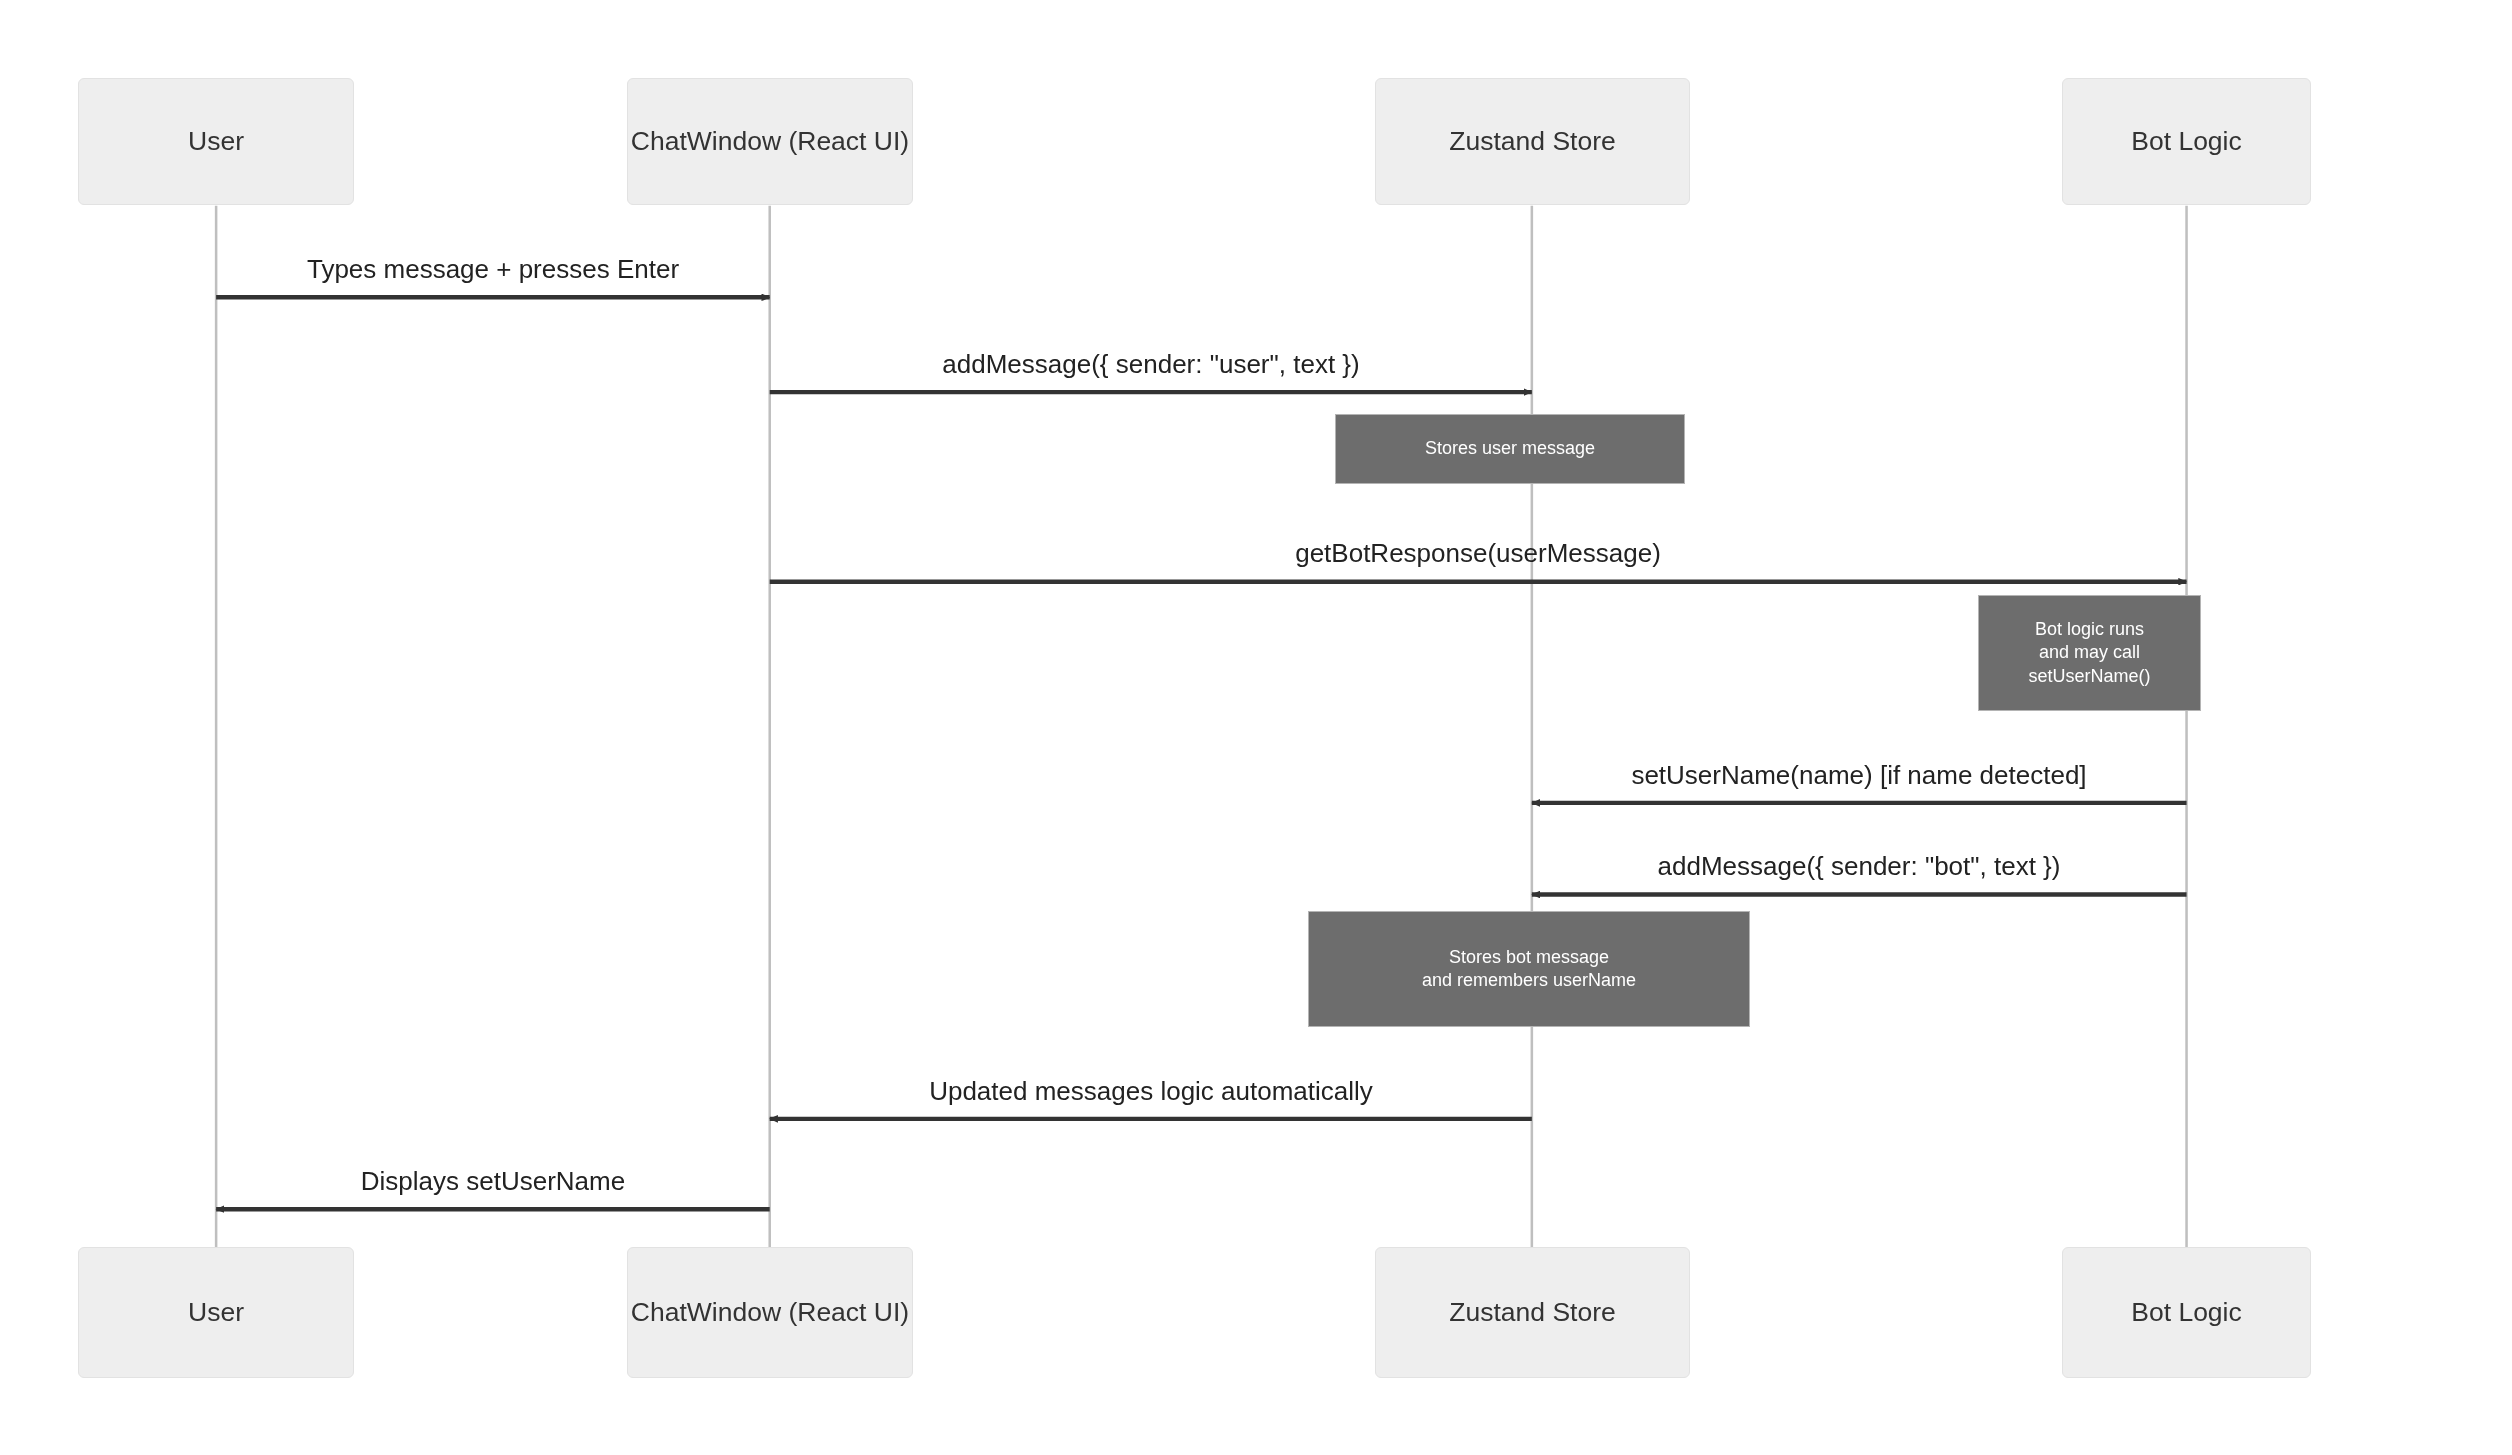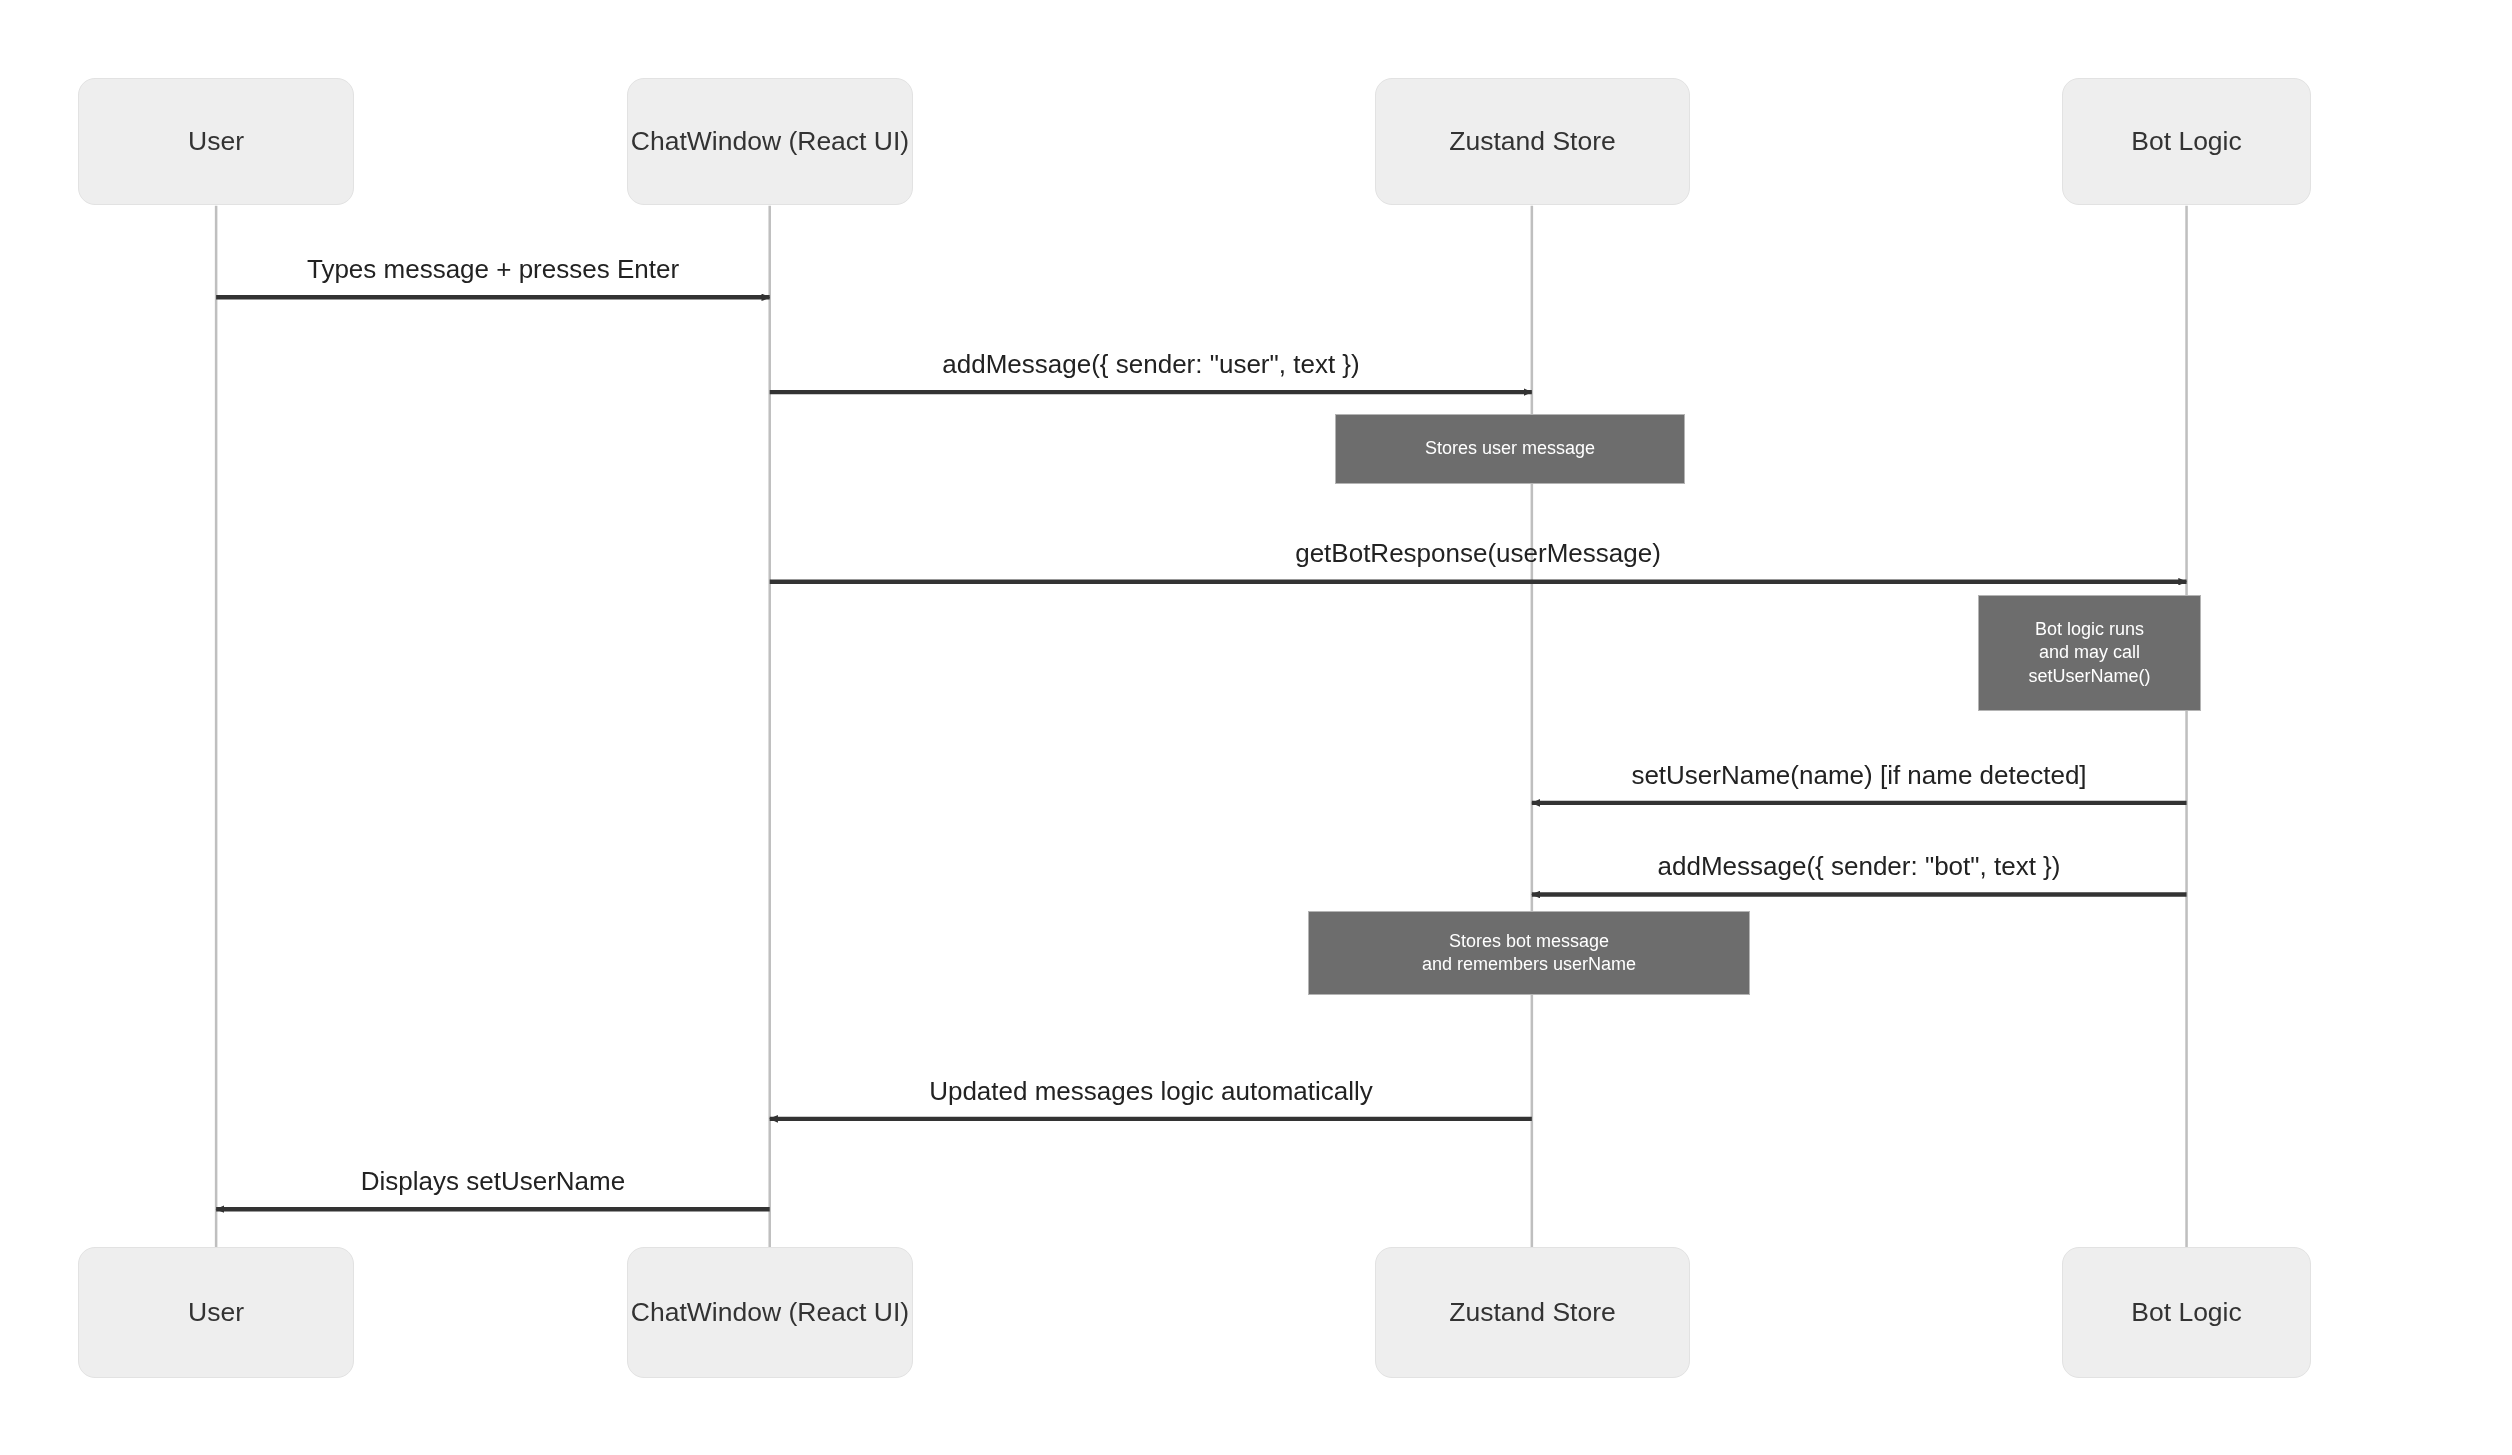--- a/index.html
+++ b/index.html
@@ -10,21 +10,21 @@
     background:#ffffff;
     overflow:hidden;
   }
   svg.layer { position:absolute; left:0; top:0; width:2512px; height:1456px; }
 
   
   .participant {
     position:absolute;
     background:#eeeeee;
     border:1.9px solid #e2e2e2;
-    border-radius:17px;
+    border-radius:6px;
     box-sizing:border-box;
     display:flex;
     align-items:center;
     justify-content:center;
   }
   .participant .plabel {
     font-size:26.5px;
     color:#333333;
     font-family:"Liberation Sans", sans-serif;
     white-space:nowrap;
@@ -123,21 +123,21 @@
     </div>
 
   <div id="notes">
       <div class="note" style="left: 1335px; top: 414px; width: 350px; height: 70px;">
         <span class="ntext">Stores user message</span>
       </div>
       <div class="note" style="left: 1978px; top: 595px; width: 223px; height: 116px;">
         <span class="ntext">Bot logic runs
 and may call setUserName()</span>
       </div>
-      <div class="note" style="left: 1308px; top: 911px; width: 442px; height: 84px;">
+      <div class="note" style="left: 1308px; top: 911px; width: 442px; height: 116px;">
         <span class="ntext">Stores bot message
 and remembers userName</span>
       </div>
     </div>
 
   <div id="labels">
       <div class="msglabel" style="left: 493px; top: 256px;">Types message + presses Enter</div>
       <div class="msglabel" style="left: 1151px; top: 351px;">addMessage({ sender: "user", text })</div>
       <div class="msglabel" style="left: 1478px; top: 540px;">getBotResponse(userMessage)</div>
       <div class="msglabel" style="left: 1859px; top: 762px;">setUserName(name) [if name detected]</div>

